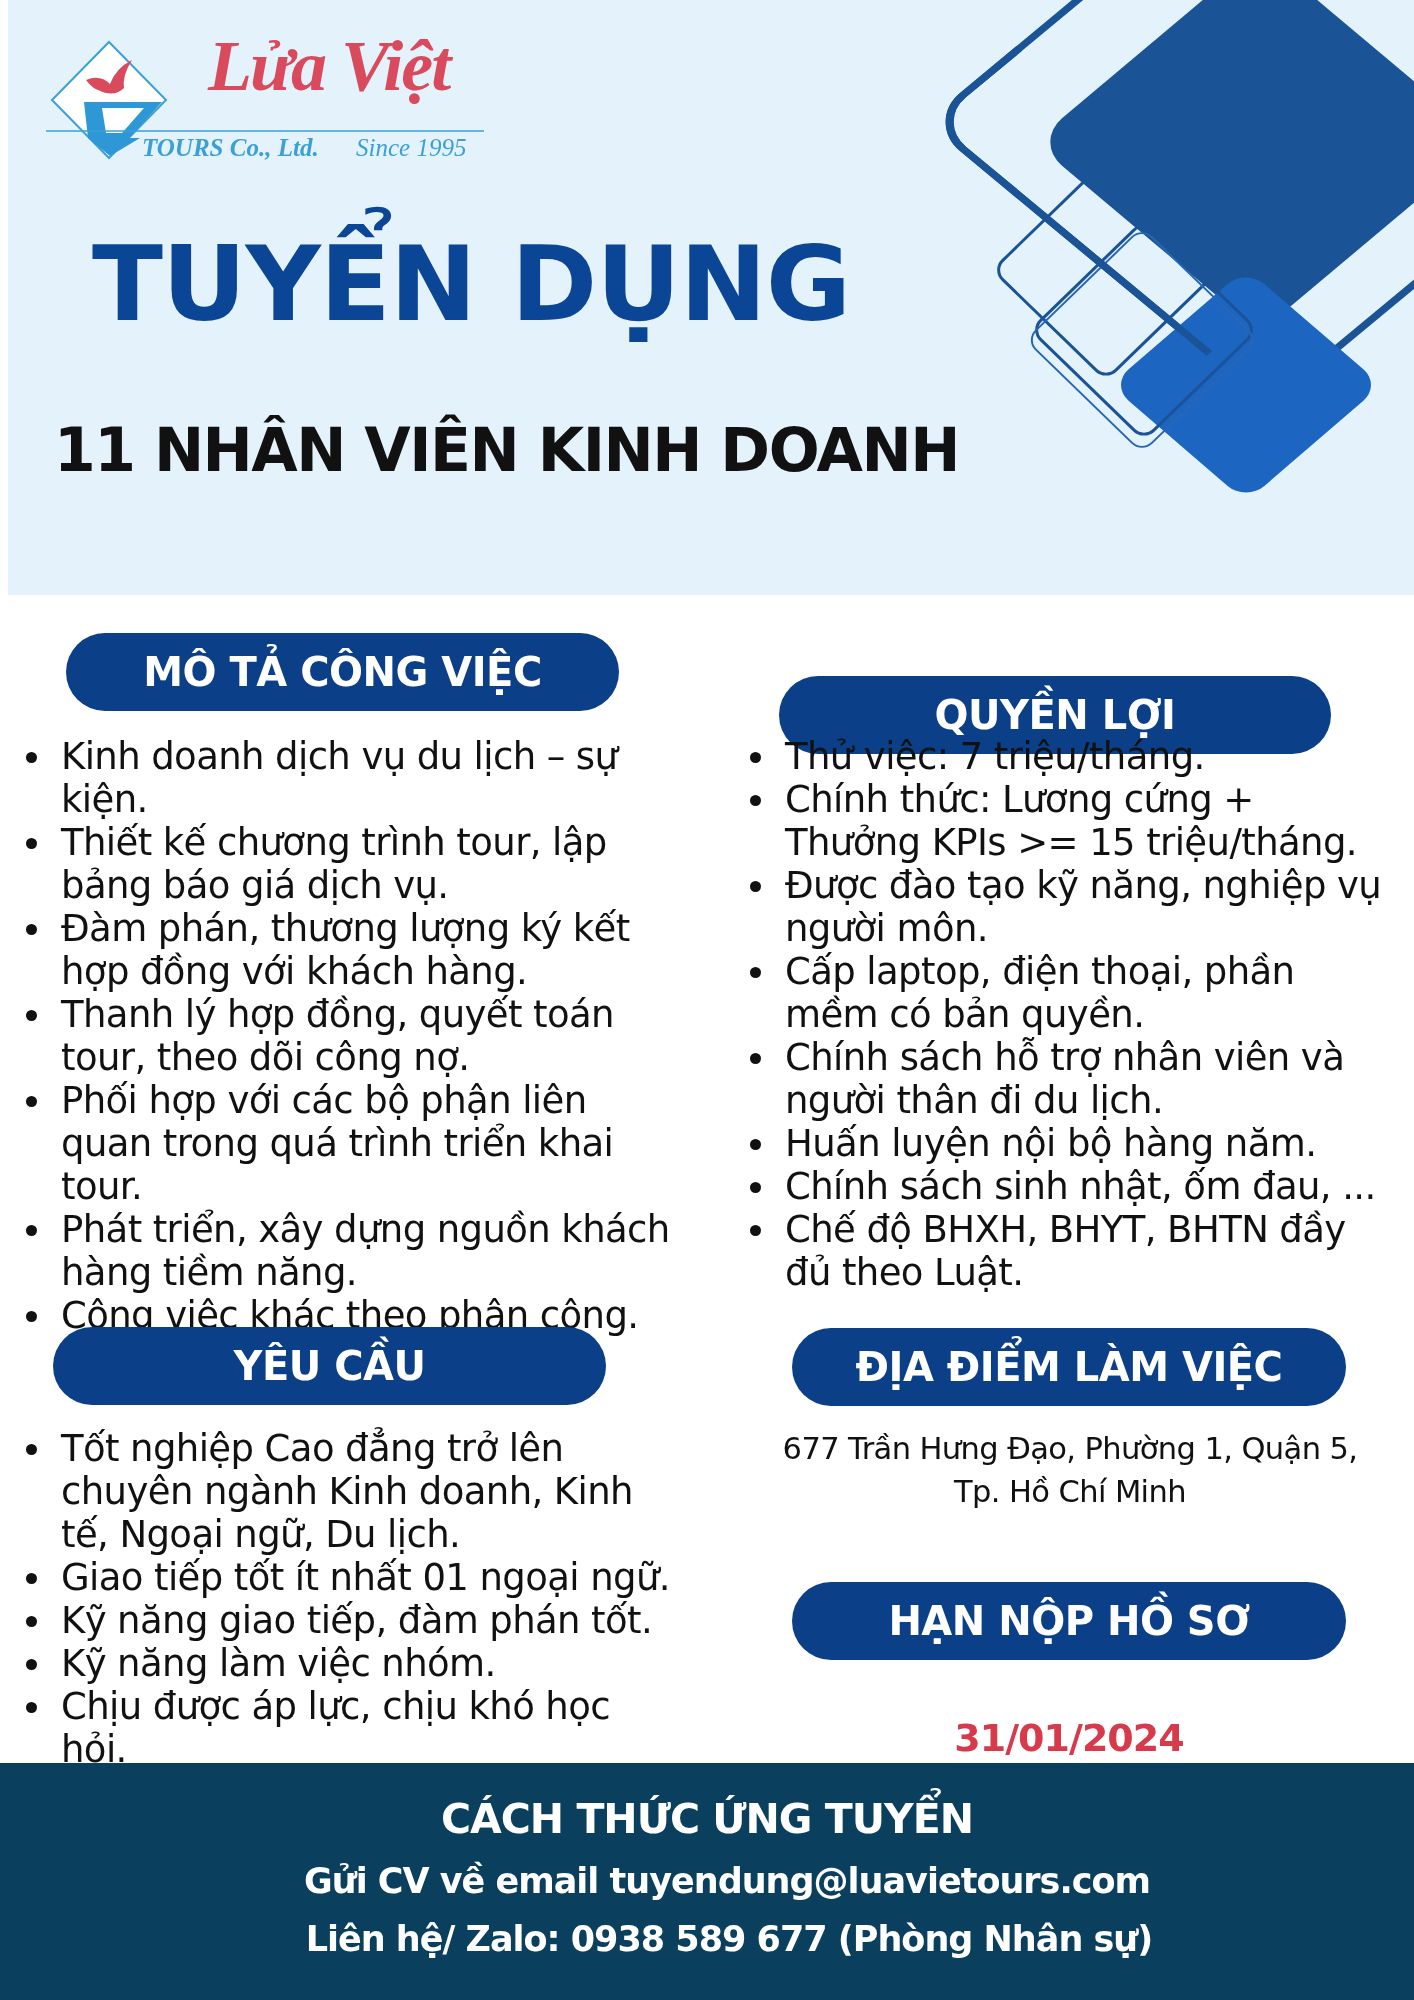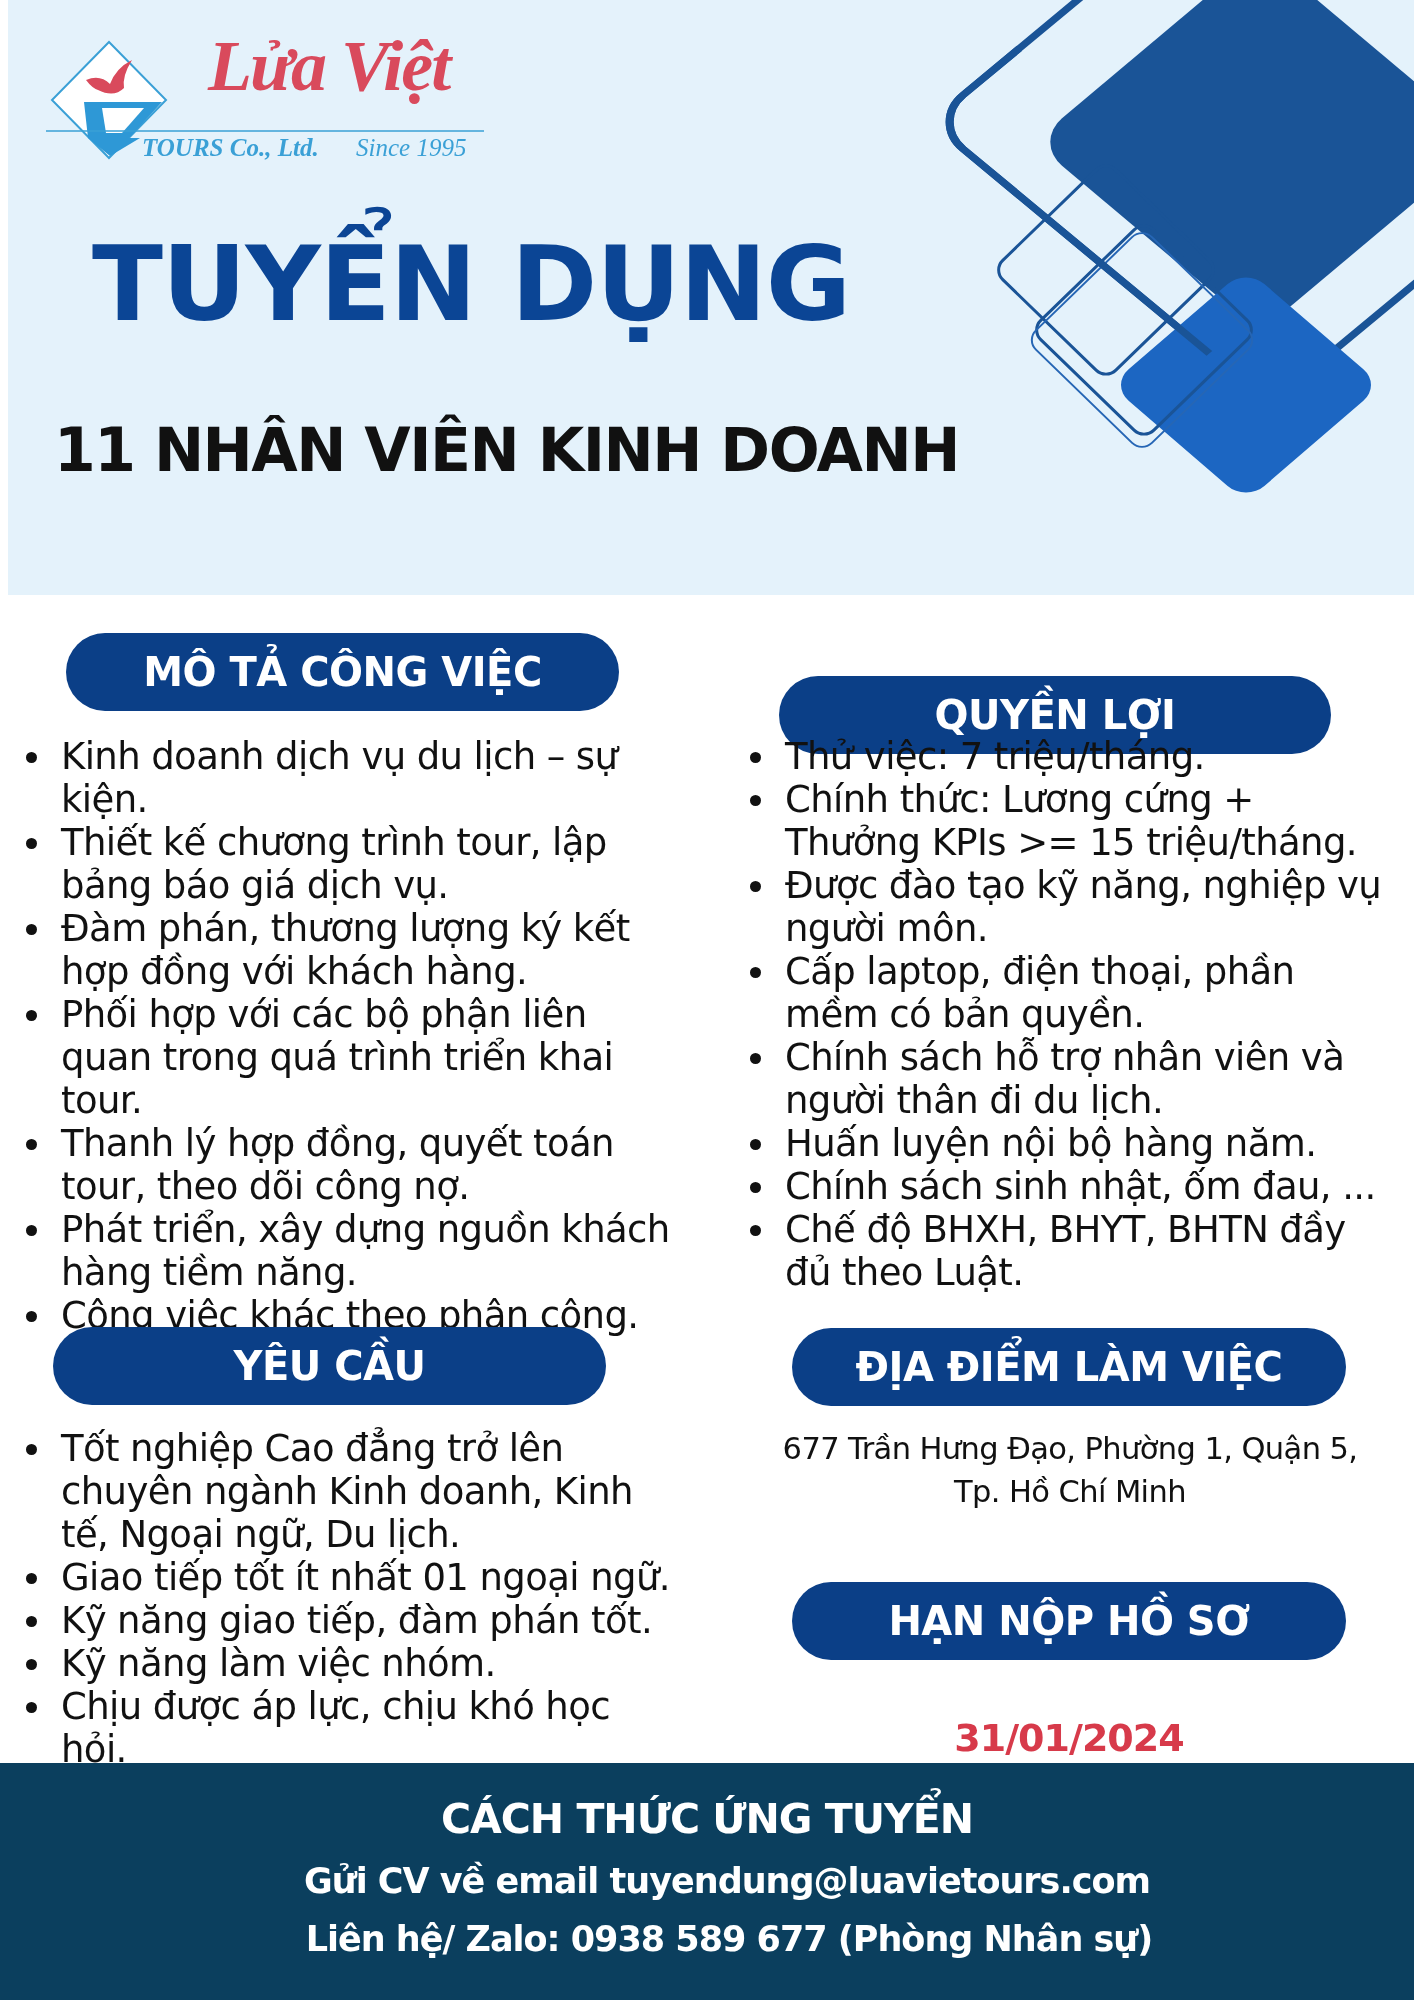--- a/index.html
+++ b/index.html
@@ -78,22 +78,22 @@
 
   <div class="hero-title">TUYỂN DỤNG</div>
   <div class="hero-sub">11 NHÂN VIÊN KINH DOANH</div>
 </div>
 
 <div class="pill" style="left:66px;top:633px;width:553px;">MÔ TẢ CÔNG VIỆC</div>
 <ul class="list" style="left:24px;top:735px;width:650px;">
   <li>Kinh doanh dịch vụ du lịch – sự kiện.</li>
   <li>Thiết kế chương trình tour, lập bảng báo giá dịch vụ.</li>
   <li>Đàm phán, thương lượng ký kết hợp đồng với khách hàng.</li>
+  <li>Thanh lý hợp đồng, quyết toán tour, theo dõi công nợ.</li>
   <li>Phối hợp với các bộ phận liên quan trong quá trình triển khai tour.</li>
-  <li>Thanh lý hợp đồng, quyết toán tour, theo dõi công nợ.</li>
   <li>Phát triển, xây dựng nguồn khách hàng tiềm năng.</li>
   <li>Công việc khác theo phân công.</li>
 </ul>
 
 <div class="pill" style="left:779px;top:636px;width:552px;margin-top:40px;">QUYỀN LỢI</div>
 <ul class="list" style="left:748px;top:735px;width:650px;">
   <li>Thử việc: 7 triệu/tháng.</li>
   <li>Chính thức: Lương cứng + Thưởng KPIs &gt;= 15 triệu/tháng.</li>
   <li>Được đào tạo kỹ năng, nghiệp vụ người môn.</li>
   <li>Cấp laptop, điện thoại, phần mềm có bản quyền.</li>

